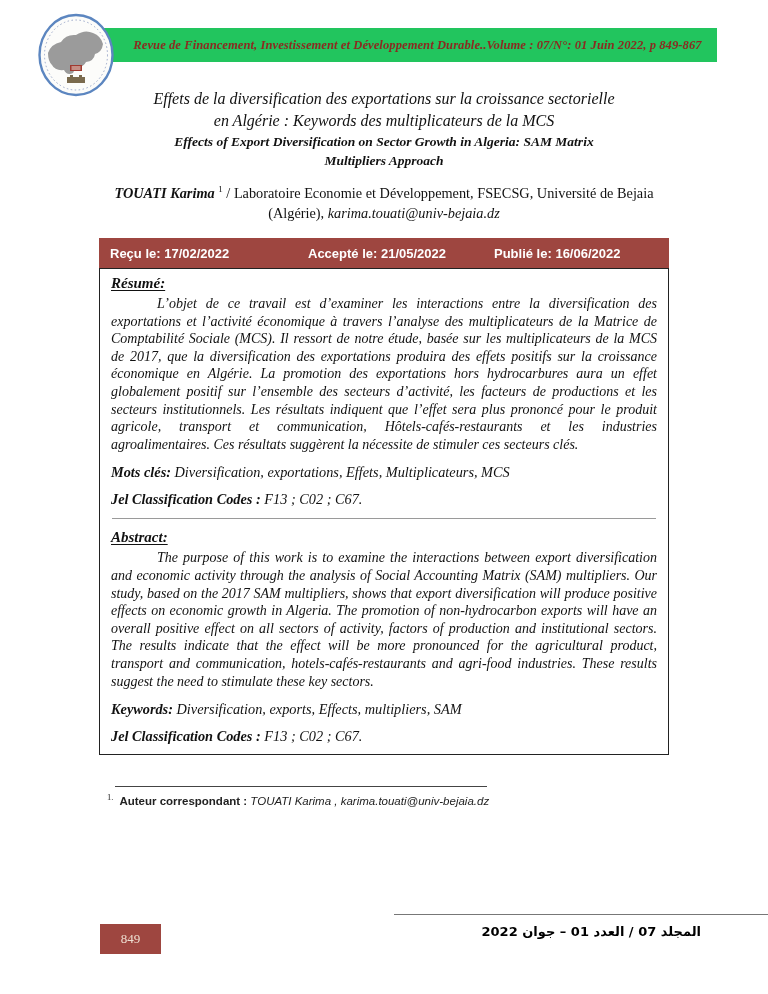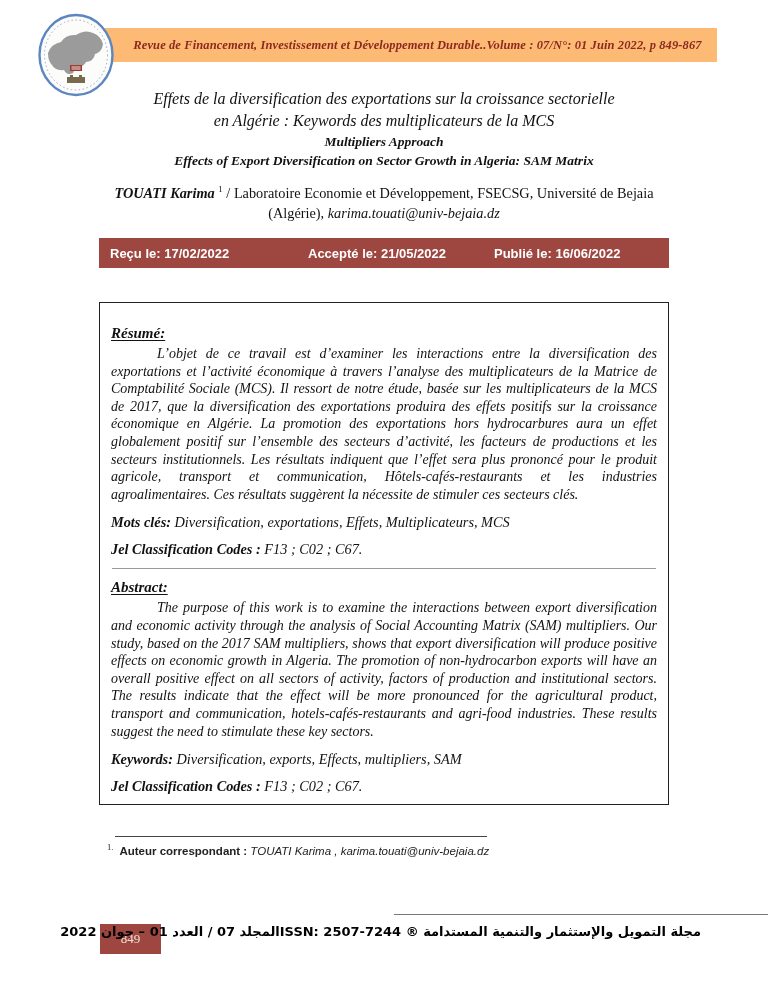--- a/index.html
+++ b/index.html
@@ -8,21 +8,21 @@
     width:768px;height:994px;
     background:#ffffff;
     margin:0 auto;
     overflow:hidden;
     font-family:"Liberation Serif","DejaVu Serif",serif;
     color:#111;
   }
   
   .band{
     position:absolute;top:28px;left:48px;width:669px;height:34px;
-    background:#fdba74;
+    background:#22c55e;
     display:flex;align-items:center;justify-content:center;
     padding-left:70px;box-sizing:border-box;
   }
   .band-text{
     font-size:12.5px;font-weight:bold;font-style:italic;
     color:#8b2a21;white-space:nowrap;letter-spacing:.1px;
   }
   .logo{position:absolute;top:13px;left:37px;width:78px;height:84px;}
   
   .content{position:absolute;top:88px;left:99px;width:570px;}
@@ -39,22 +39,22 @@
   }
   .datebar span{
     position:absolute;top:0;height:30px;display:flex;align-items:center;
     color:#fff;font-size:13px;font-weight:bold;white-space:nowrap;
   }
   .date-received{left:11px;}
   .date-accepted{left:209px;}
   .date-published{left:395px;}
   
   .absbox{
-    margin-top:34px;border:1.5px solid #222;
-    padding:21px 11px 9px 11px;box-sizing:border-box;
+    border:1.5px solid #222;
+    padding:5px 11px 9px 11px;box-sizing:border-box;
   }
   .sec-head{font-size:15px;font-weight:bold;font-style:italic;
     text-decoration:underline;text-underline-offset:2px;line-height:19px;}
   .absbox p{
     margin:2px 0 10px 0;
     font-size:14px;font-style:italic;line-height:17.6px;
     text-align:justify;text-indent:46px;
   }
   .kv{margin:0 0 9px 0;font-size:14.3px;font-style:italic;line-height:18px;}
   .kv b{font-weight:bold;}
@@ -102,22 +102,22 @@
       <rect x="34.5" y="53.5" width="9" height="1" fill="#e9e2d8"></rect>
       <rect x="34.5" y="55.5" width="9" height="1" fill="#e9e2d8"></rect>
       <path d="M30,64 h18 v6 h-18 z M33,62 h3 v2 h-3 z M42,62 h3 v2 h-3 z" fill="#7a6a4d"></path>
     </svg>
   </div>
 
   <div class="content">
 
     <div class="title-fr">Effets de la diversification des exportations sur la croissance sectorielle</div>
     <div class="title-fr">en Algérie : Keywords  des multiplicateurs de la MCS</div>
+    <div class="title-en">Effects of Export Diversification on Sector Growth in Algeria: SAM Matrix</div>
     <div class="title-en">Multipliers Approach</div>
-    <div class="title-en">Effects of Export Diversification on Sector Growth in Algeria: SAM Matrix</div>
 
     <div class="author">
       <span class="author-name">TOUATI Karima</span>
       <span class="sup">1</span><span> / </span><span>Laboratoire Economie et Développement, FSECSG, Université de Bejaia (Algérie), </span><span class="author-email">karima.touati@univ-bejaia.dz</span>
     </div>
 
     <div class="datebar">
       <span class="date-received">Reçu le: 17/02/2022</span>
       <span class="date-accepted">Accepté le: 21/05/2022</span>
       <span class="date-published">Publié le: 16/06/2022</span>
@@ -150,17 +150,16 @@
       <span class="fn-ref">1.</span><span class="fn-label">Auteur correspondant :</span><span class="fn-text"> TOUATI Karima , karima.touati@univ-bejaia.dz</span>
     </div>
 
   </div>
 
   <div class="footer-line"></div>
   <div class="page-badge">
     <span>849</span>
   </div>
   <div class="footer-ar">
-    <span>مجلة التمويل والإستثمار والتنمية المستدامة ® ISSN: 2507-7244</span>
     <span>المجلد 07 / العدد 01 – جوان 2022</span>
   </div>
 
 </div>
 
 </body></html>

